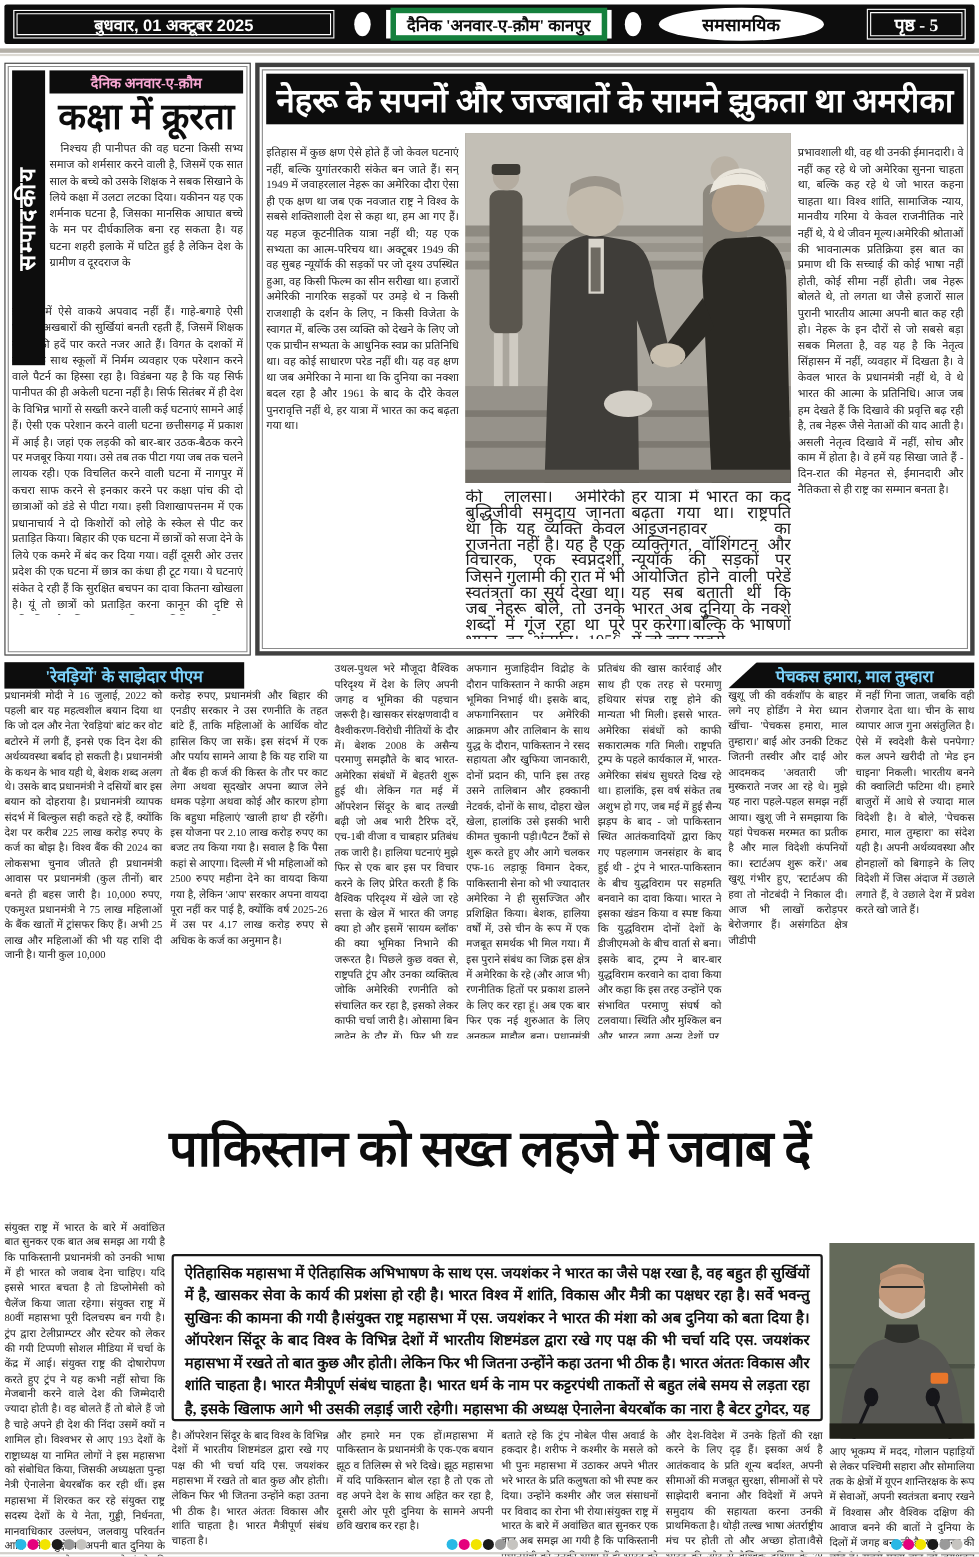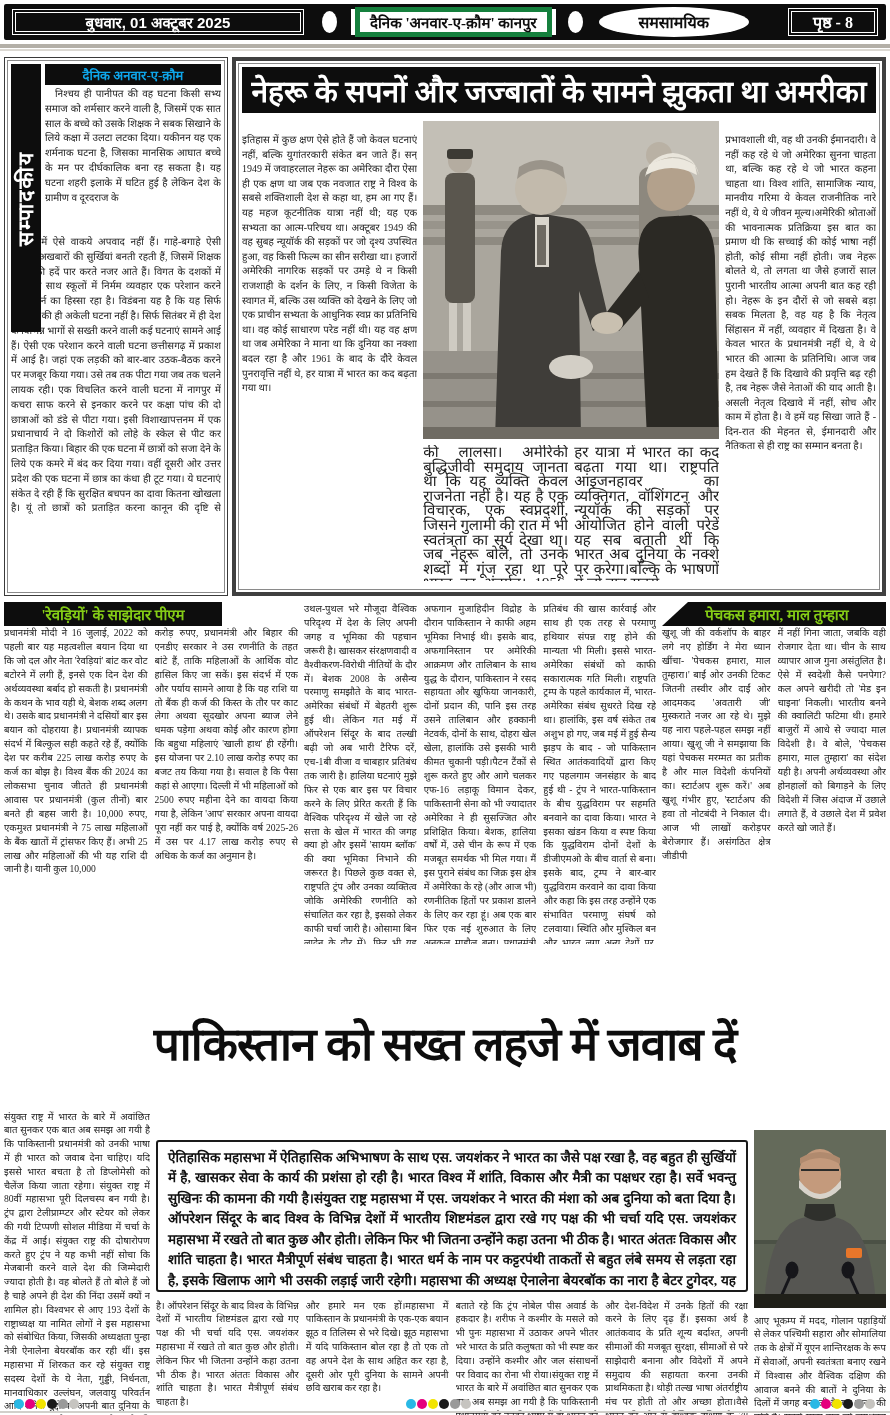--- a/index.html
+++ b/index.html
@@ -49,21 +49,21 @@
     padding:6px;box-sizing:border-box;overflow:hidden;
   }
   .ed-side{
     position:absolute;left:6px;top:6px;width:30px;height:268px;background:#0d0d0d;color:#fff;
     writing-mode:vertical-rl;transform:rotate(180deg);
     display:flex;align-items:center;justify-content:center;
     font-weight:bold;font-size:21px;letter-spacing:2px;
     font-family:"Liberation Sans","DejaVu Sans",sans-serif;
   }
   .ed-kicker{
-    margin-left:34px;background:#0d0d0d;color:#0ea5e9;height:21px;
+    margin-left:34px;background:#0d0d0d;color:#f9a8d4;height:21px;
     display:flex;align-items:center;justify-content:center;
     font-weight:bold;font-size:13px;
   }
   .ed-headline{
     margin:4px 0 4px 34px;text-align:center;font-weight:bold;font-size:33px;line-height:1.1;color:#0d0d0d;
   }
   .ed-body-top{
     margin:2px 0 0 34px;font-size:10px;line-height:14.8px;text-align:justify;height:148px;overflow:hidden;
   }
   .ed-body-rest{
@@ -90,21 +90,21 @@
   .under-photo{display:flex;gap:6px;margin-top:6px;height:136px;overflow:hidden;}
   .under-photo div{width:145px;font-size:15px;line-height:14.6px;text-align:justify;overflow:hidden;}
 
   
   .midband{position:absolute;left:4px;top:602px;width:882px;height:378px;display:flex;gap:6px;}
   .mid-art{position:relative;overflow:visible;}
   .mid-left{width:294px;}
   .mid-center{width:352px;}
   .mid-right{width:224px;}
   .bar-head{
-    background:#0d0d0d;color:#84cc16;height:24px;display:flex;align-items:center;justify-content:center;
+    background:#0d0d0d;color:#7dd3fc;height:24px;display:flex;align-items:center;justify-content:center;
     font-weight:bold;font-size:15px;white-space:nowrap;
   }
   .mid-left .bar-head{width:218px;}
   .mid-right .bar-head{width:224px;clip-path:polygon(26px 0,100% 0,100% 100%,0 100%);padding-left:6px;box-sizing:border-box;}
   .center-head{
     position:relative;margin-left:-52px;width:400px;height:26px;
     font-weight:bold;font-size:19px;white-space:nowrap;text-align:center;color:#0d0d0d;
     font-family:"Liberation Sans","DejaVu Sans",sans-serif;letter-spacing:-0.3px;
   }
   .mid-cols{display:flex;gap:7px;margin-top:0;height:342px;overflow:hidden;}
@@ -147,29 +147,30 @@
     </div>
     <div class="white-dot dot1"></div>
     <div class="paper-box">
       <div class="inner">दैनिक 'अनवार-ए-क़ौम' कानपुर</div>
     </div>
     <div class="white-dot dot2"></div>
     <div class="section-pill">
       <span>समसामयिक</span>
     </div>
     <div class="page-box">
-      <span>पृष्ठ - 8</span>
+      <span>पृष्ठ - 5</span>
     </div>
   </header>
   <div class="top-rule"></div>
   <div class="top-rule2"></div>
 
   <section class="editorial">
     <div class="ed-side">सम्पादकीय</div>
     <div class="ed-kicker">दैनिक अनवार-ए-क़ौम</div>
+    <h2 class="ed-headline">कक्षा में क्रूरता</h2>
     <p class="ed-body-top">निश्चय ही पानीपत की वह घटना किसी सभ्य समाज को शर्मसार करने वाली है, जिसमें एक सात साल के बच्चे को उसके शिक्षक ने सबक सिखाने के लिये कक्षा में उलटा लटका दिया। यकीनन यह एक शर्मनाक घटना है, जिसका मानसिक आघात बच्चे के मन पर दीर्घकालिक बना रह सकता है। यह घटना शहरी इलाके में घटित हुई है लेकिन देश के ग्रामीण व दूरदराज के</p>
     <p class="ed-body-rest">इलाकों में ऐसे वाकये अपवाद नहीं हैं। गाहे-बगाहे ऐसी घटनाएं अखबारों की सुर्खियां बनती रहती हैं, जिसमें शिक्षक क्रूरता की हदें पार करते नजर आते हैं। विगत के दशकों में बच्चों के साथ स्कूलों में निर्मम व्यवहार एक परेशान करने वाले पैटर्न का हिस्सा रहा है। विडंबना यह है कि यह सिर्फ पानीपत की ही अकेली घटना नहीं है। सिर्फ सितंबर में ही देश के विभिन्न भागों से सख्ती करने वाली कई घटनाएं सामने आई हैं। ऐसी एक परेशान करने वाली घटना छत्तीसगढ़ में प्रकाश में आई है। जहां एक लड़की को बार-बार उठक-बैठक करने पर मजबूर किया गया। उसे तब तक पीटा गया जब तक चलने लायक रही। एक विचलित करने वाली घटना में नागपुर में कचरा साफ करने से इनकार करने पर कक्षा पांच की दो छात्राओं को डंडे से पीटा गया। इसी विशाखापत्तनम में एक प्रधानाचार्य ने दो किशोरों को लोहे के स्केल से पीट कर प्रताड़ित किया। बिहार की एक घटना में छात्रों को सजा देने के लिये एक कमरे में बंद कर दिया गया। वहीं दूसरी ओर उत्तर प्रदेश की एक घटना में छात्र का कंधा ही टूट गया। ये घटनाएं संकेत दे रही हैं कि सुरक्षित बचपन का दावा कितना खोखला है। यूं तो छात्रों को प्रताड़ित करना कानून की दृष्टि से प्रतिबंधित है। शिक्षा का अधिकार अधिनियम की धारा शारीरिक और मानसिक उत्पीड़न पर प्रतिबंध लगाती है। किशोर न्याय अधिनियम भी बच्चों के साथ क्रूरता पर दंड का प्रावधान करता है।</p>
   </section>
 
   <section class="lead">
     <div class="lead-banner">नेहरू के सपनों और जज्बातों के सामने झुकता था अमरीका</div>
     <div class="lead-body">
       <div class="lead-col left">इतिहास में कुछ क्षण ऐसे होते हैं जो केवल घटनाएं नहीं, बल्कि युगांतरकारी संकेत बन जाते हैं। सन् 1949 में जवाहरलाल नेहरू का अमेरिका दौरा ऐसा ही एक क्षण था जब एक नवजात राष्ट्र ने विश्व के सबसे शक्तिशाली देश से कहा था, हम आ गए हैं। यह महज कूटनीतिक यात्रा नहीं थी; यह एक सभ्यता का आत्म-परिचय था। अक्टूबर 1949 की वह सुबह न्यूयॉर्क की सड़कों पर जो दृश्य उपस्थित हुआ, वह किसी फिल्म का सीन सरीखा था। हजारों अमेरिकी नागरिक सड़कों पर उमड़े थे न किसी राजशाही के दर्शन के लिए, न किसी विजेता के स्वागत में, बल्कि उस व्यक्ति को देखने के लिए जो एक प्राचीन सभ्यता के आधुनिक स्वप्न का प्रतिनिधि था। वह कोई साधारण परेड नहीं थी। यह वह क्षण था जब अमेरिका ने माना था कि दुनिया का नक्शा बदल रहा है और 1961 के बाद के दौरे केवल पुनरावृत्ति नहीं थे, हर यात्रा में भारत का कद बढ़ता गया था।</div>
       <div class="lead-mid">
         <svg class="photo-nehru" viewBox="0 0 296 318" xmlns="http://www.w3.org/2000/svg">

